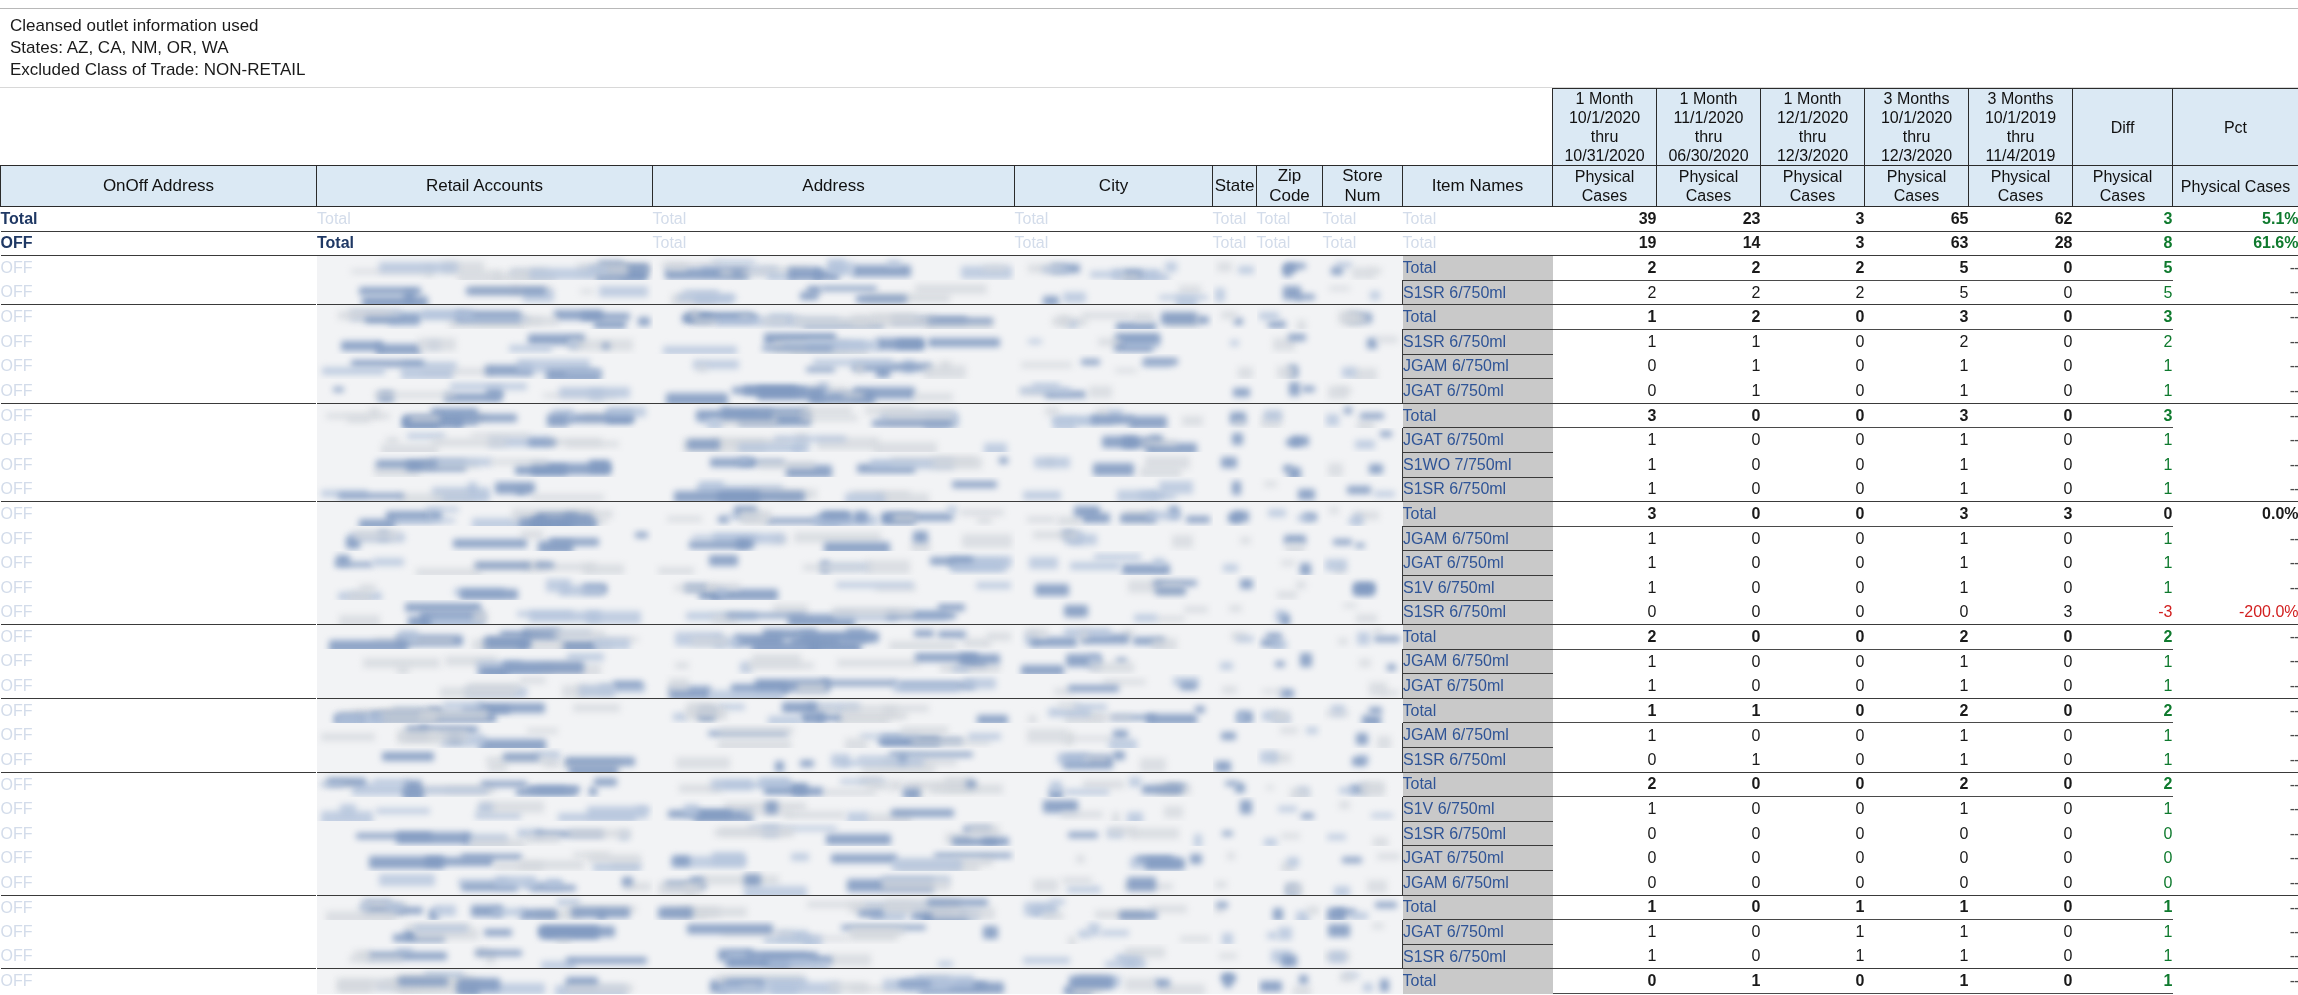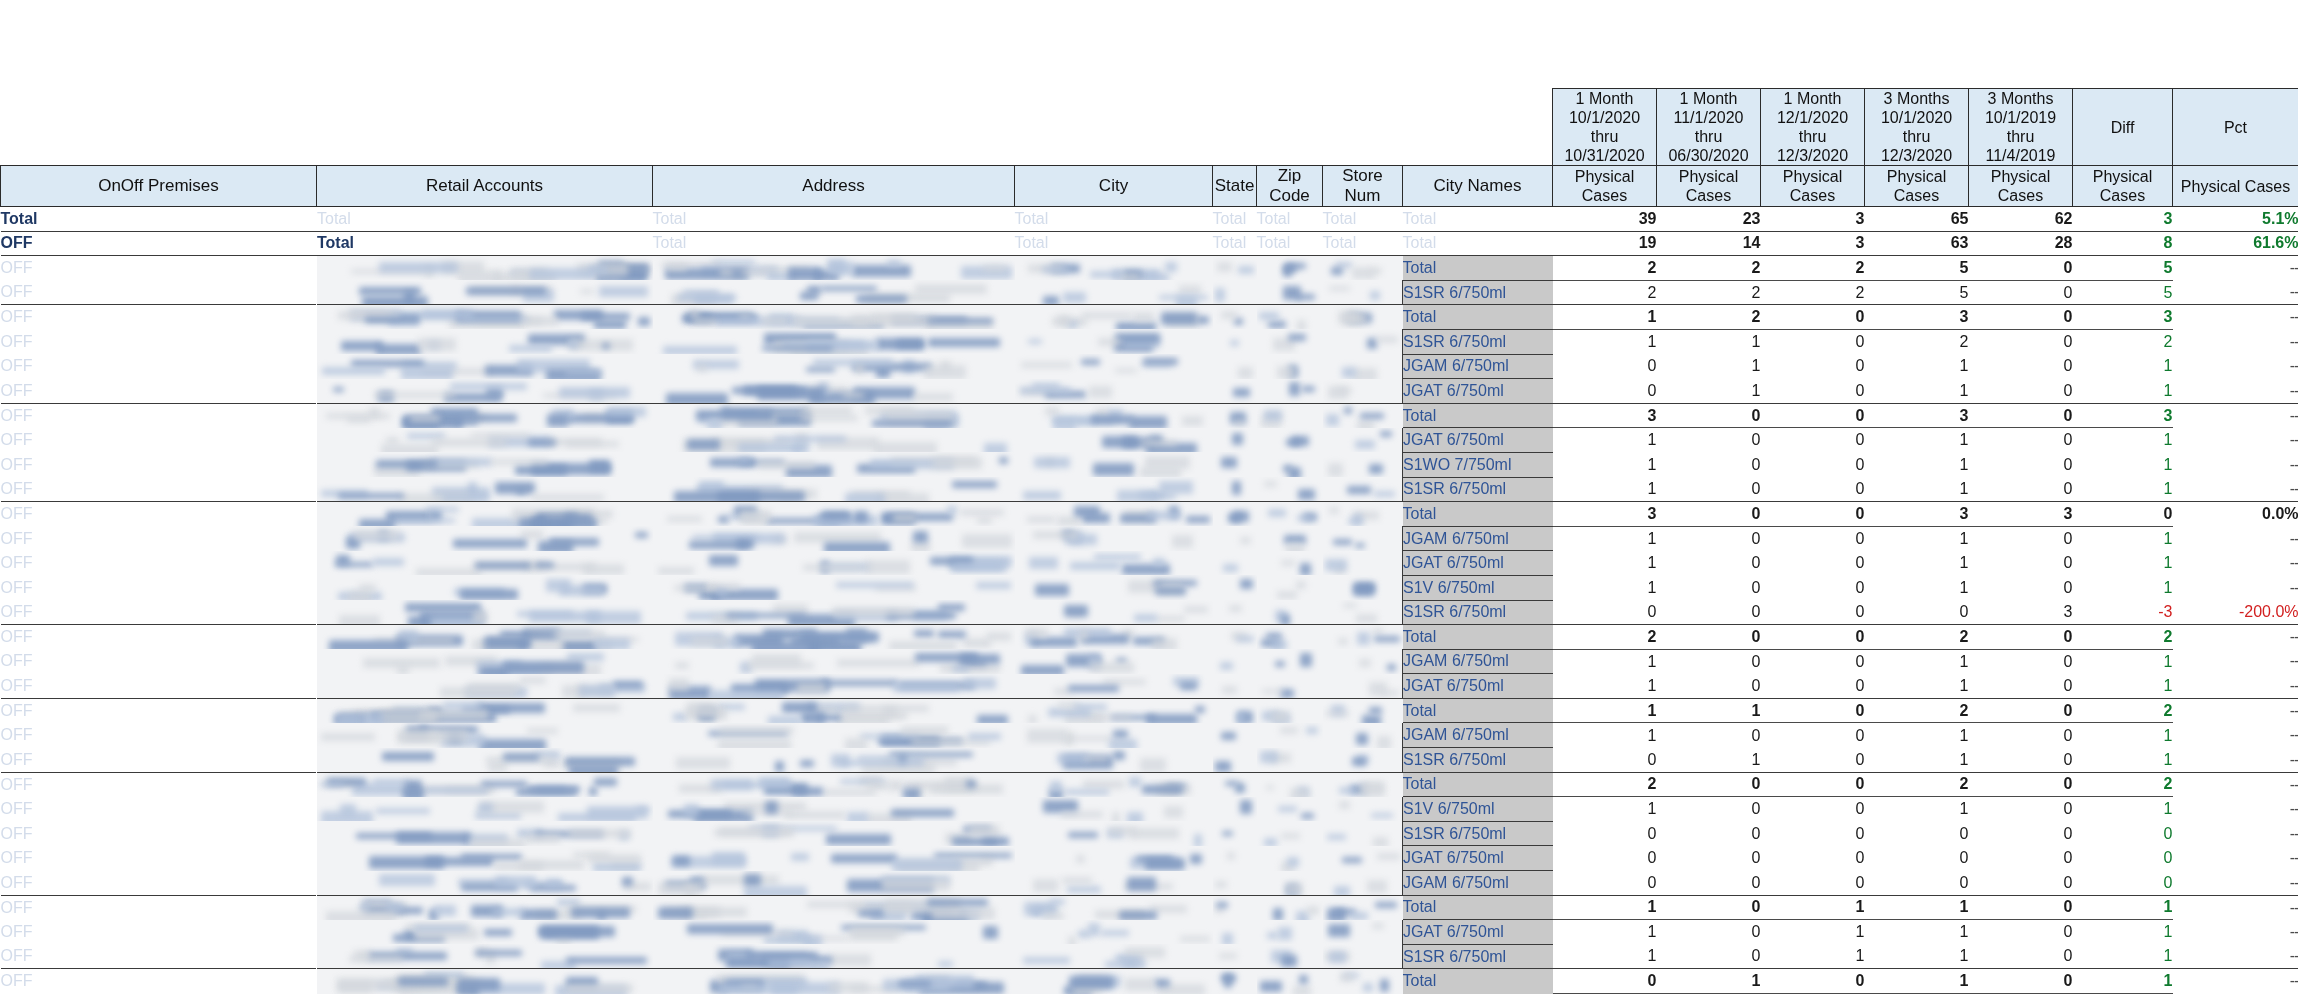--- a/index.html
+++ b/index.html
@@ -128,20 +128,25 @@
   
   .rule-top td { border-top: 1px solid #3a3a3a; }
   .rule-bot td { border-bottom: 1px solid #3a3a3a; }
   .numsep { border-bottom: 1px solid #4a4a4a; }
 </style>
 </head>
 <body>
 
 <div id="page">
 
+  <div class="note-box">
+    <div class="note-line">Cleansed outlet information used</div>
+    <div class="note-line">States: AZ, CA, NM, OR, WA</div>
+    <div class="note-line">Excluded Class of Trade: NON-RETAIL</div>
+  </div>
 
   <table class="grid">
     <colgroup>
       <col style="width:316px">
         <col style="width:336px">
         <col style="width:362px">
       <col style="width:198px">
         <col style="width:44px">
         <col style="width:66px">
       <col style="width:80px">
@@ -187,28 +192,28 @@
           <span class="pl">3 Months</span>
           <span class="pl">10/1/2019</span>
           <span class="pl">thru</span>
           <span class="pl">11/4/2019</span>
         </td>
         <td class="hdr hdr-period">Diff</td>
         <td class="hdr hdr-period">Pct</td>
       </tr>
 
       <tr>
-        <td class="hdr-left">OnOff Premises</td>
+        <td class="hdr-left">OnOff Address</td>
         <td class="hdr-left">Retail Accounts</td>
         <td class="hdr-left">Address</td>
         <td class="hdr-left">City</td>
         <td class="hdr-left">State</td>
         <td class="hdr-left">Zip Code</td>
         <td class="hdr-left">Store Num</td>
-        <td class="hdr-left">City Names</td>
+        <td class="hdr-left">Item Names</td>
         <td class="hdr">Physical Cases</td>
         <td class="hdr">Physical Cases</td>
         <td class="hdr">Physical Cases</td>
         <td class="hdr">Physical Cases</td>
         <td class="hdr">Physical Cases</td>
         <td class="hdr">Physical Cases</td>
         <td class="hdr">Physical Cases</td>
       </tr>
     </thead>
 

